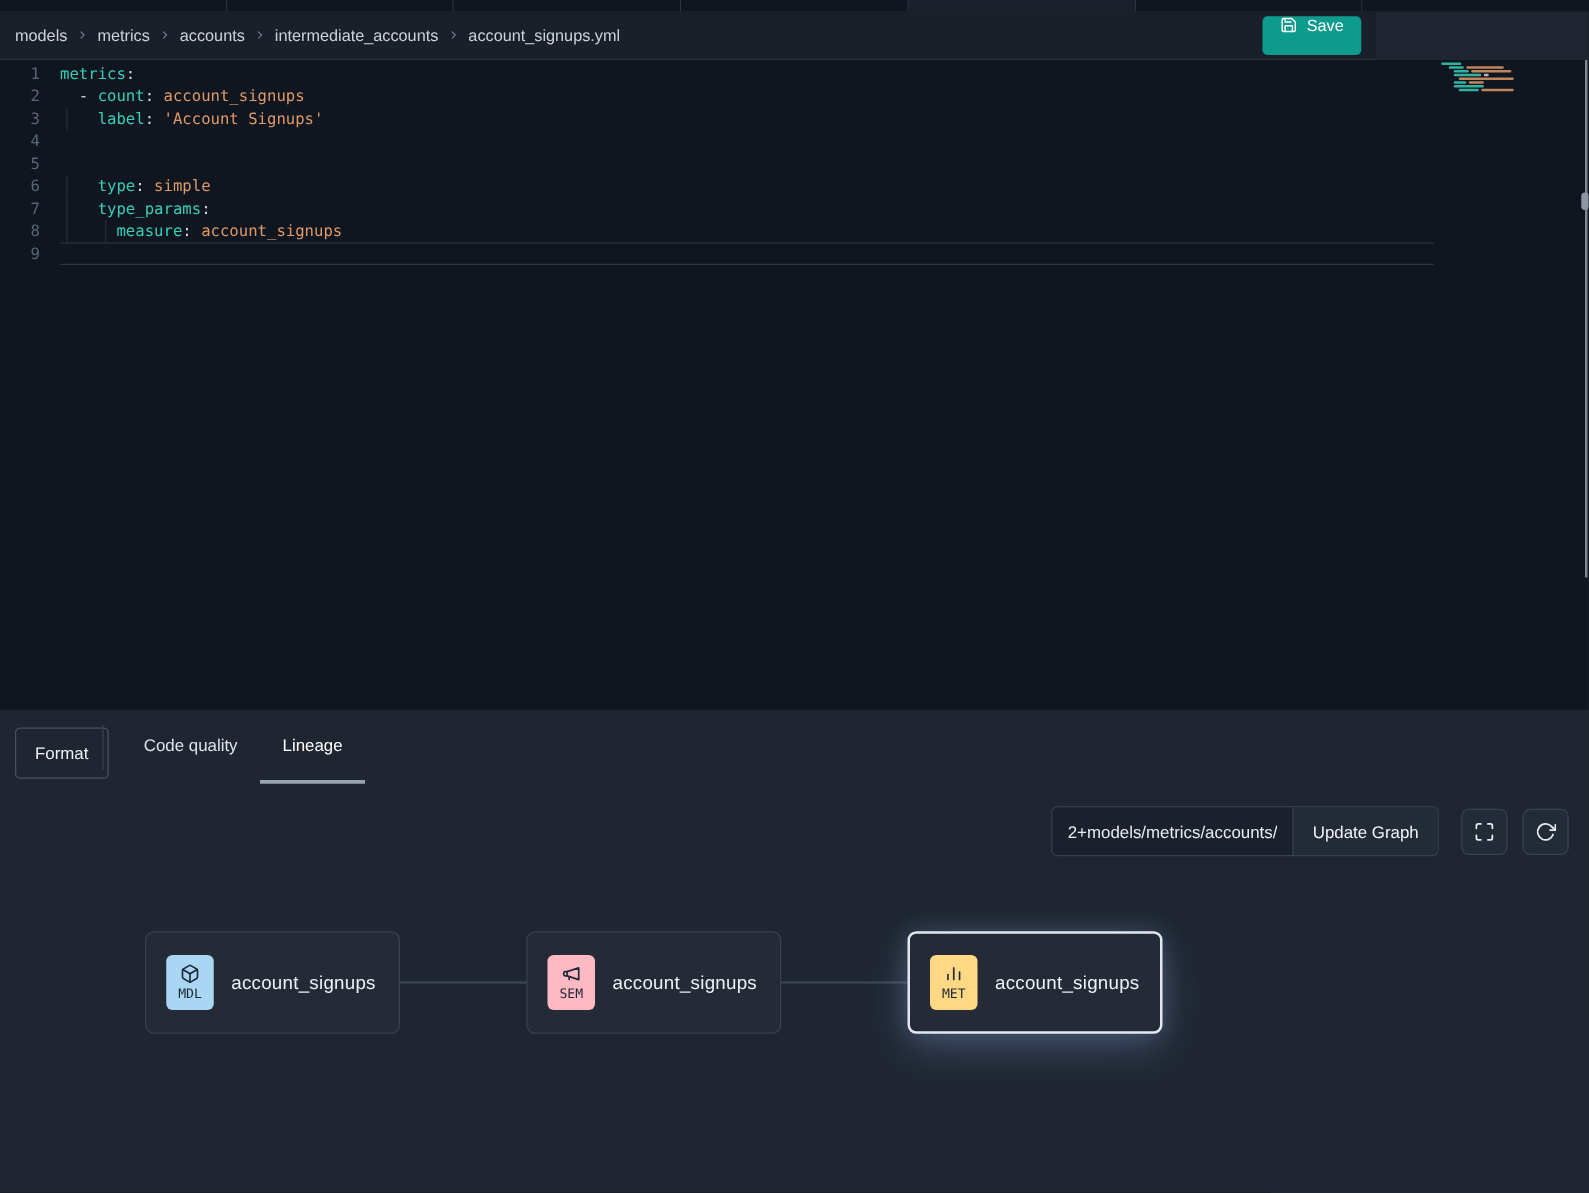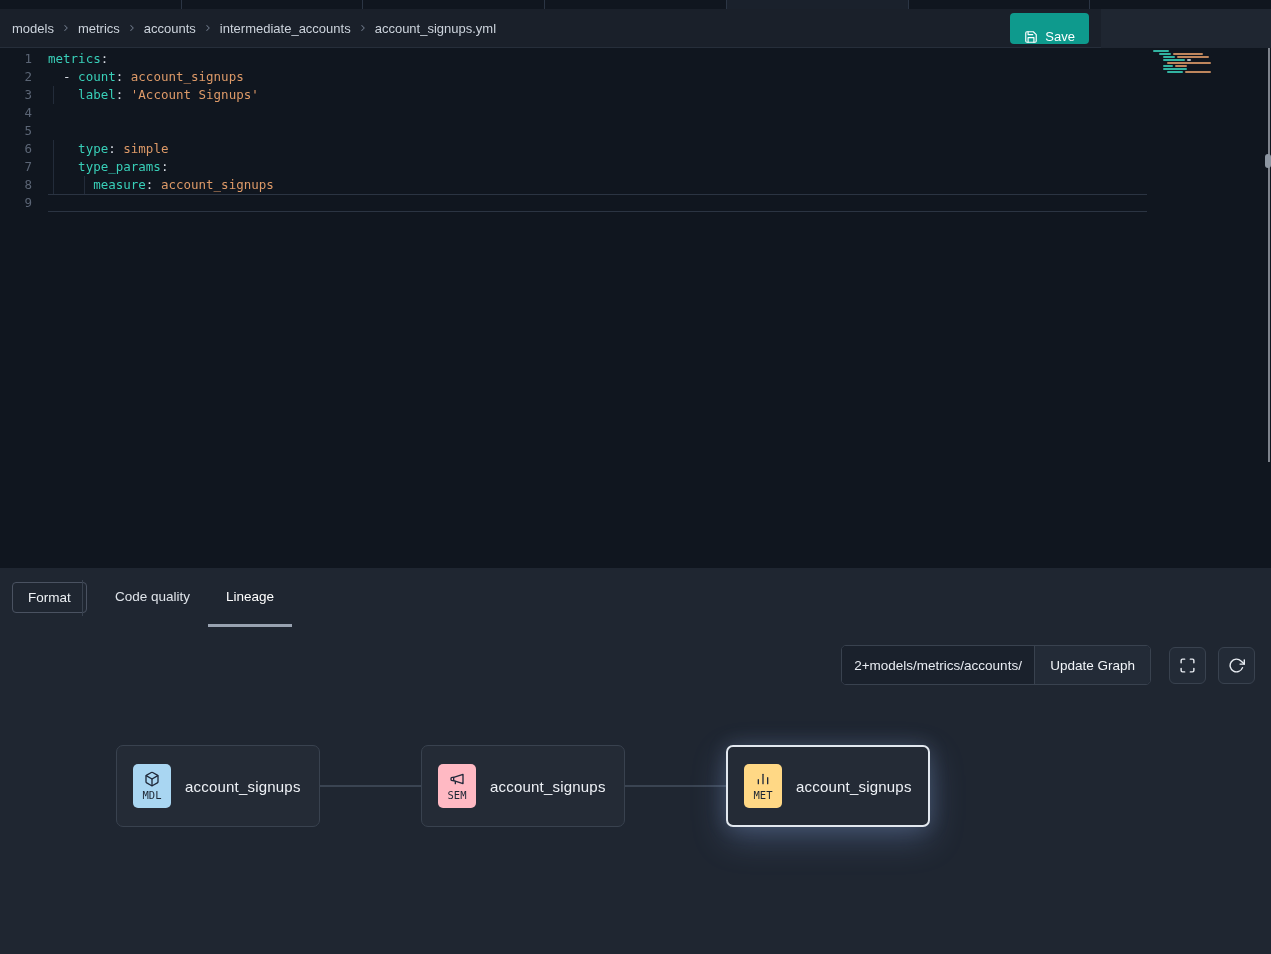--- a/index.html
+++ b/index.html
@@ -20,21 +20,21 @@
   
   .crumb-bar {
     position:absolute; top:9px; left:0; width:1101px; height:39px;
     background:#1a202a; border-bottom:1px solid #262e3a;
     display:flex; align-items:center; padding:0 12px;
   }
   .crumbs { display:flex; align-items:center; gap:7px; font-size:13px; color:#ccd3dc; }
   .crumb { cursor:default; }
   .crumb-sep { display:flex; align-items:center; color:#6e7889; }
   .save-btn {
-    margin-left:auto; display:flex; align-items:flex-end; gap:7px;
+    margin-left:auto; display:flex; align-items:flex-start; gap:7px;
     background:#0e9a8d; color:#ffffff; border:none; border-radius:4px;
     height:31px; padding:0 14px; font-size:13px; font-family:"Liberation Sans",sans-serif; cursor:pointer;
   }
 
   
   .editor {
     position:absolute; top:48px; left:0; width:1271px; height:520px;
     background:#10161f; font-family:"DejaVu Sans Mono", monospace;
     font-size:12.5px; line-height:18px; padding-top:2px;
   }
@@ -59,21 +59,21 @@
   .mm-seg { height:2px; border-radius:1px; opacity:.85; }
 
   
   .v-track { position:absolute; top:0; right:1px; width:2px; height:414px; background:rgba(216,222,229,0.55); }
   .v-thumb { position:absolute; top:106px; right:0; width:6px; height:14px; background:#8d96a2; border-radius:3px; }
 
   
   .panel { position:absolute; top:568px; left:0; width:1271px; height:386px; background:#1f2631; }
 
   .format-btn {
-    position:absolute; top:14px; left:12px; height:31px; padding:0 15px;
+    position:absolute; top:14px; left:12px; height:41px; padding:0 15px;
     background:transparent; border:1px solid #4a5261; border-radius:4px;
     color:#eef1f5; font-size:13.5px; font-family:"Liberation Sans",sans-serif; cursor:pointer;
   }
   .header-divider { position:absolute; top:12px; left:82px; width:1px; height:36px; background:#39424f; }
   .tabs { position:absolute; top:0; left:97px; height:59px; display:flex; }
   .tab {
     display:flex; align-items:center; padding:0 18px; font-size:13.5px;
     color:#dfe4ea; cursor:pointer; border-bottom:3px solid transparent;text-align:center;
   }
   .tab.active { color:#ffffff; border-bottom-color:#98a2b0; }

